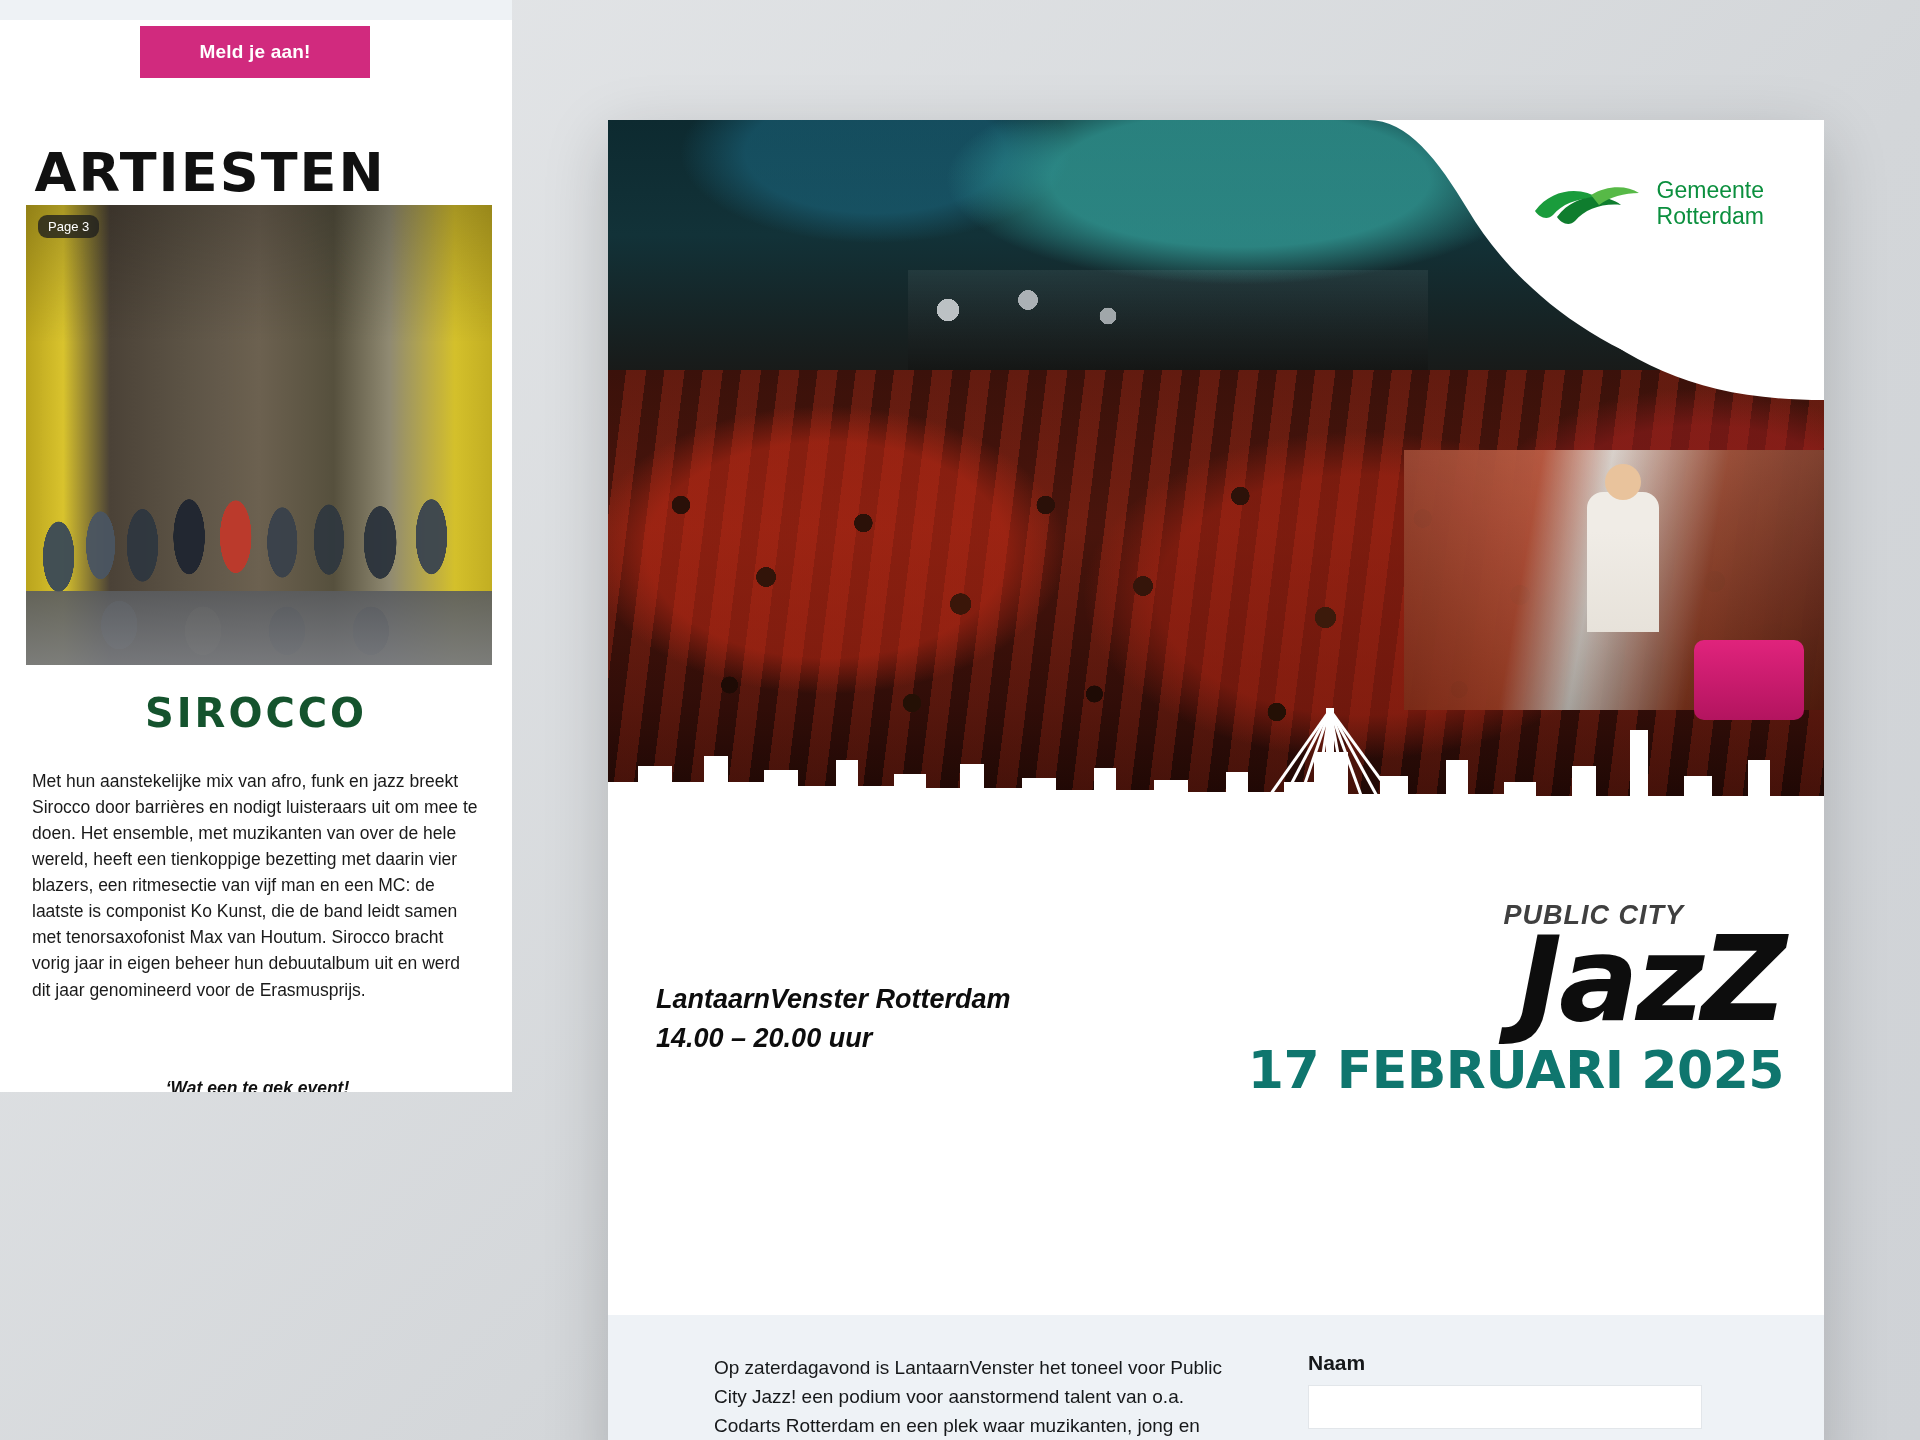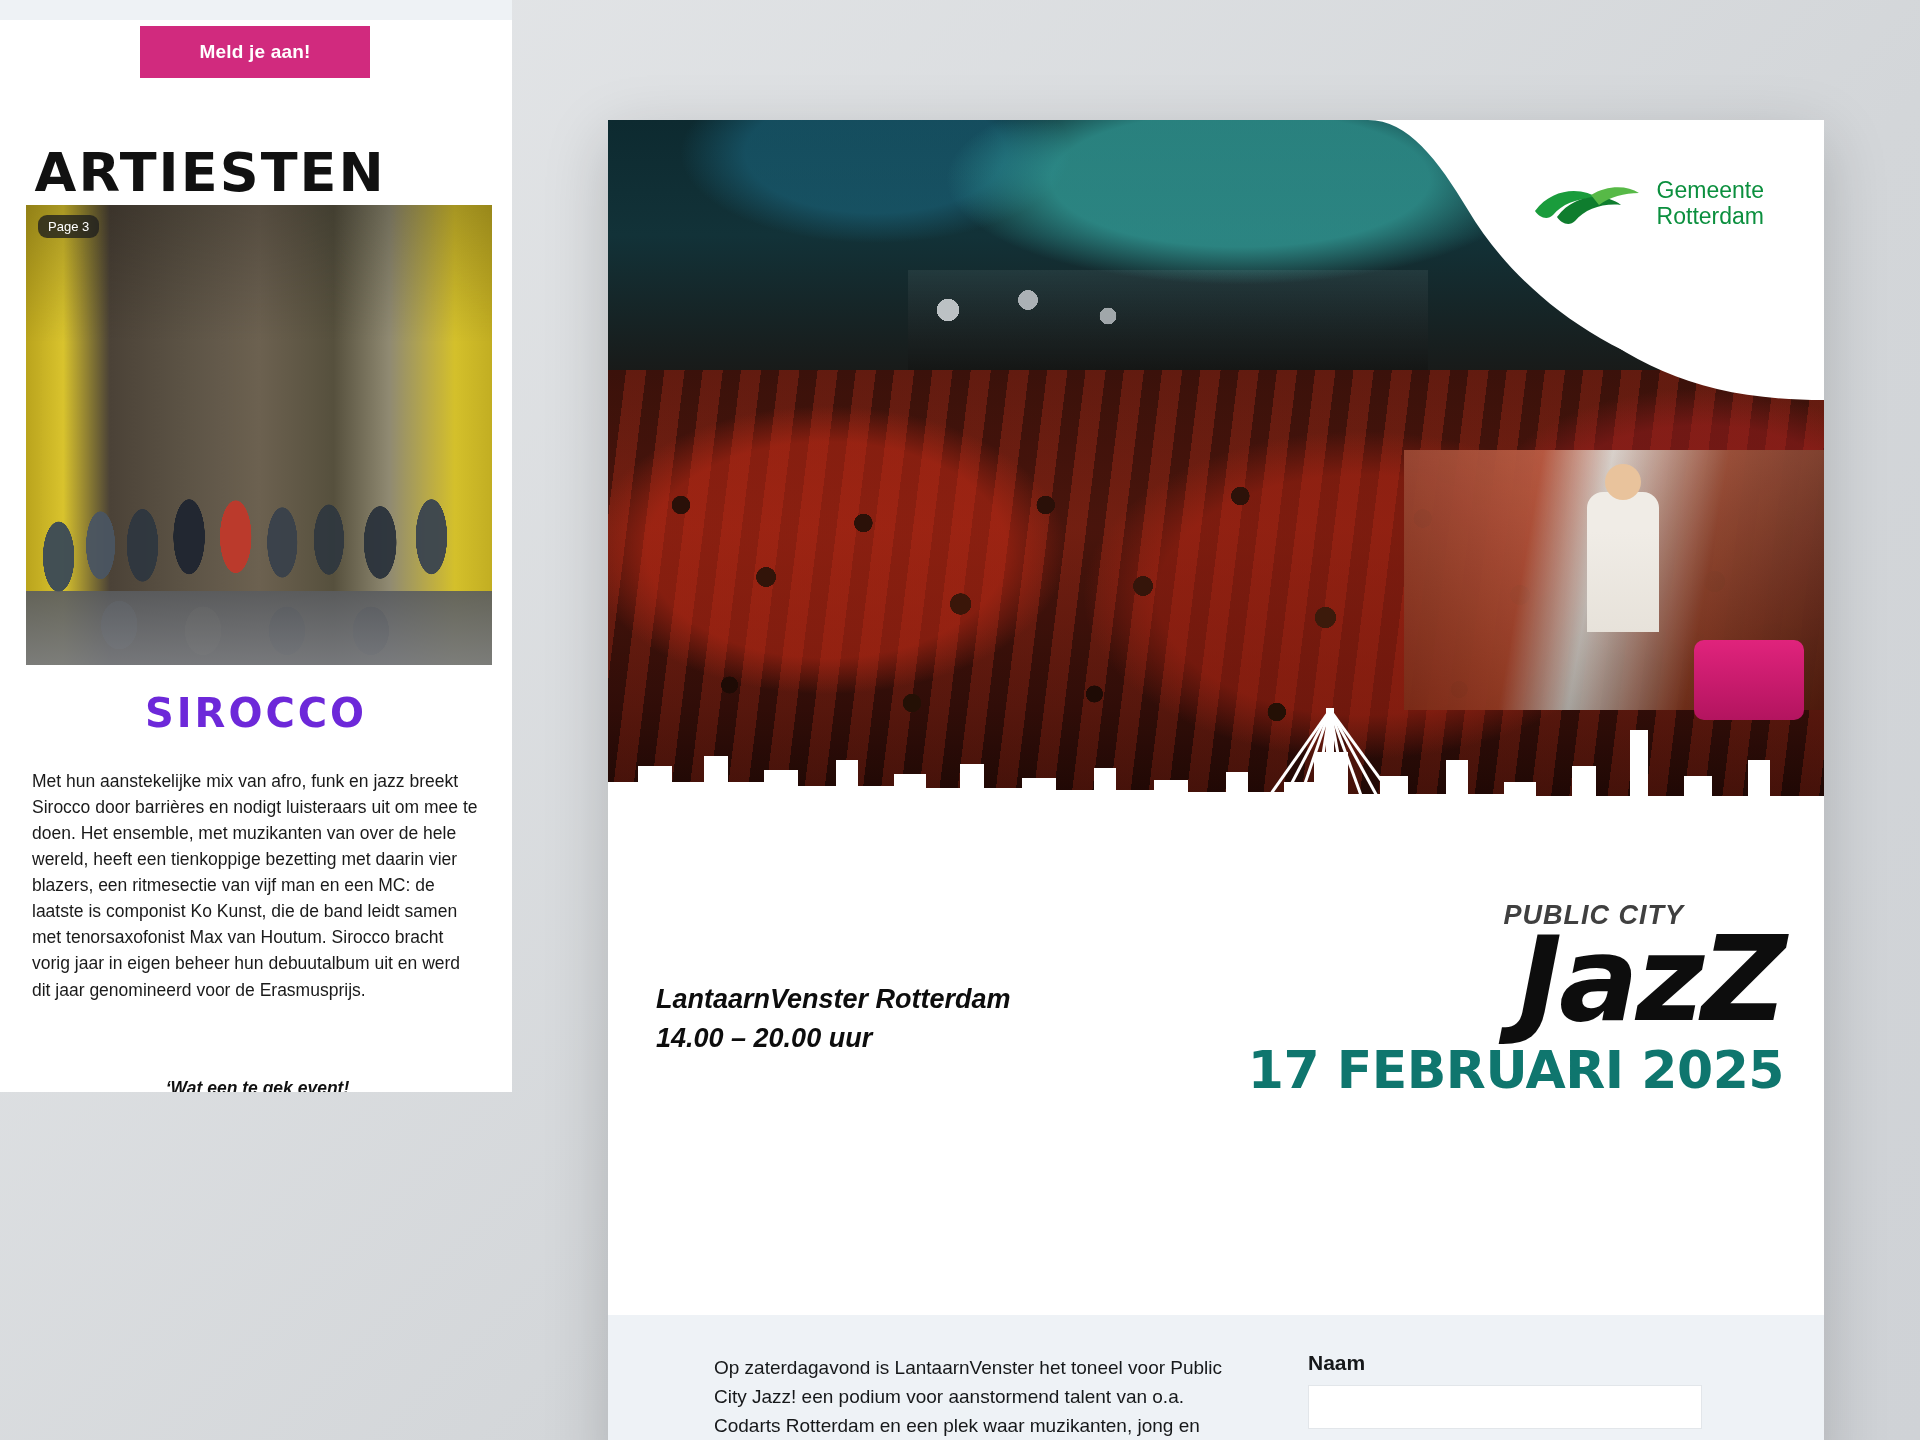--- a/index.html
+++ b/index.html
@@ -100,21 +100,21 @@
     border-radius: 9px;
   }
   #sirocco-title {
     position: absolute;
     left: 0; top: 690px;
     width: 512px;
     text-align: center;
     font-size: 40px;
     font-weight: 900;
     letter-spacing: 3px;
-    color: #6d28d9;
+    color: #14532d;
     font-family: "DejaVu Sans", sans-serif;
   }
   #sirocco-body {
     position: absolute;
     left: 32px; top: 768px;
     width: 450px;
     font-size: 17.5px;
     line-height: 1.49;
     color: #1a1a1a;
   }

